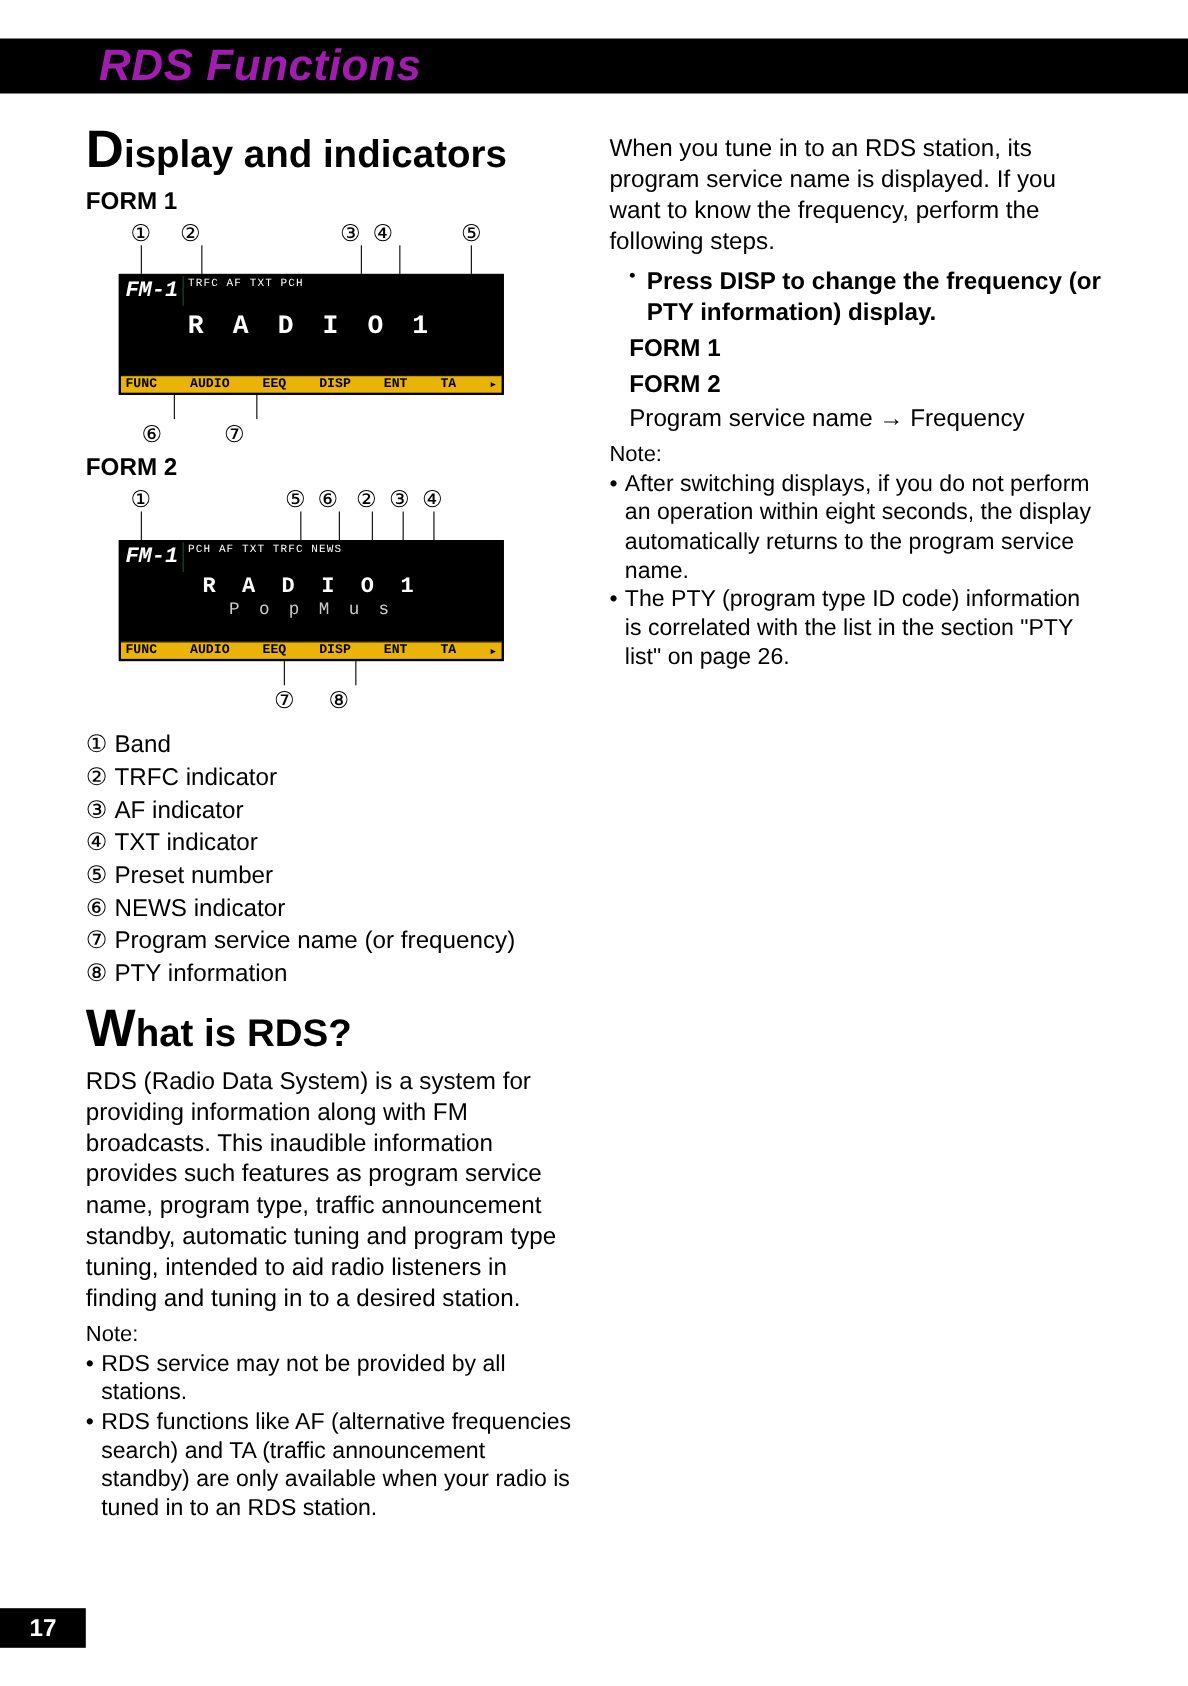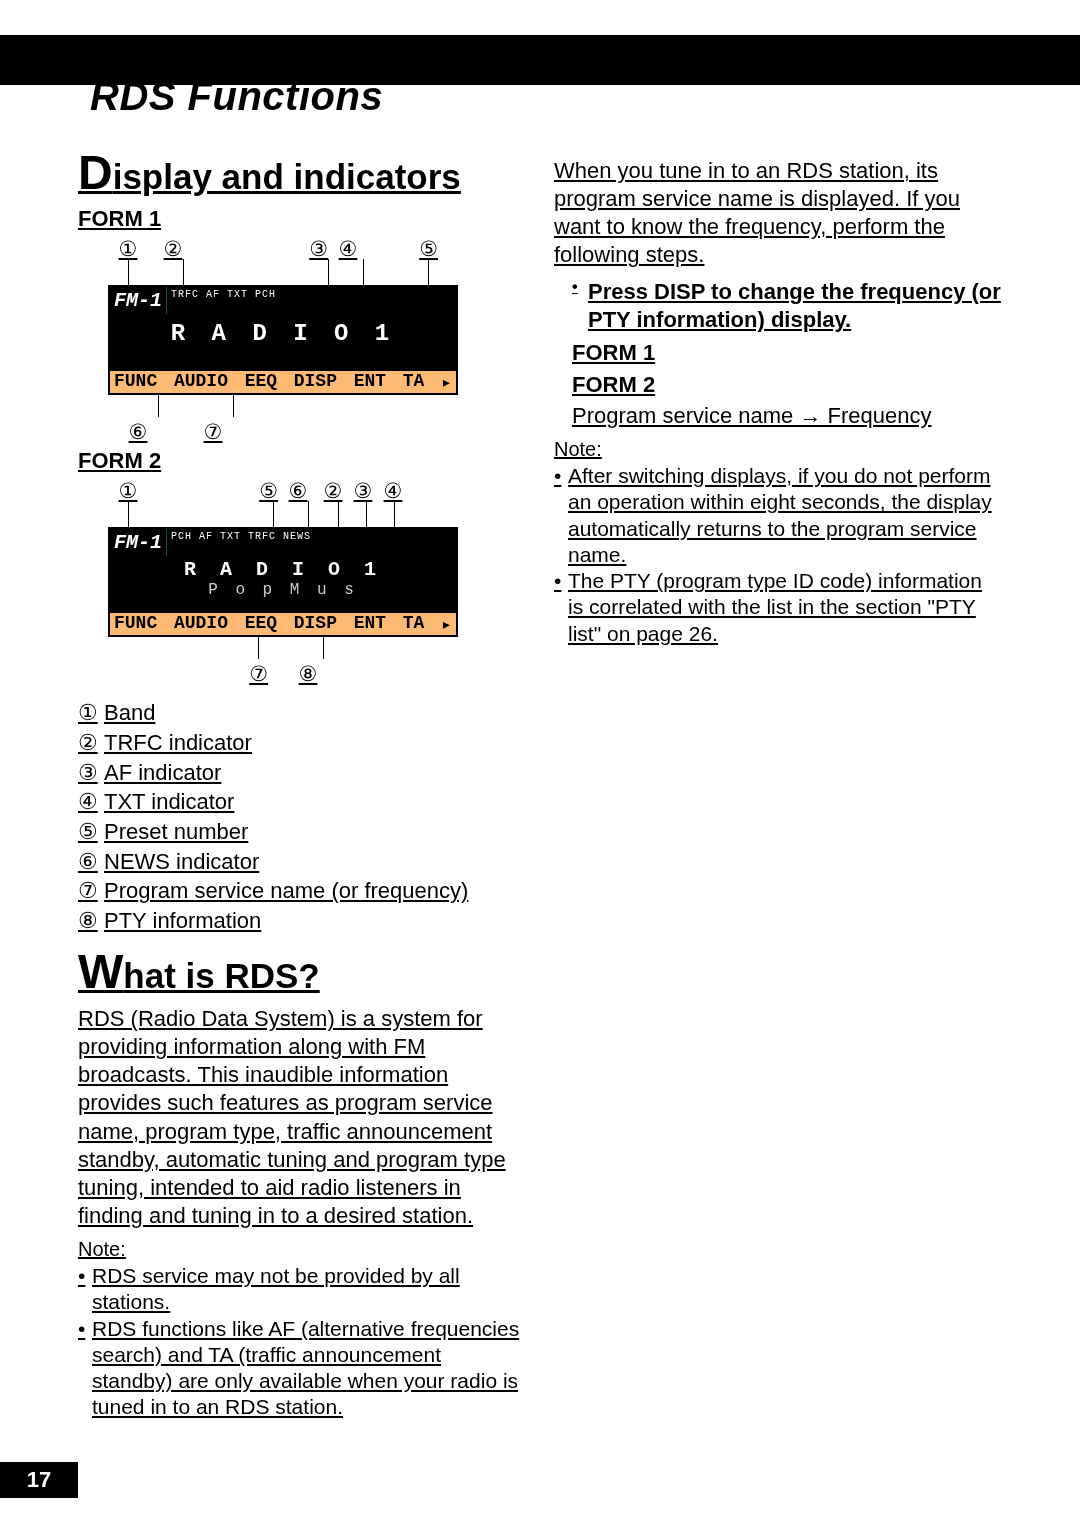--- a/index.html
+++ b/index.html
@@ -1,33 +1,33 @@
 <!DOCTYPE html>
 <html><head>
 <meta charset="utf-8">
 <style>
   * { margin:0; padding:0; box-sizing:border-box; }
   body { background:#fff; font-family:Arial,Helvetica,sans-serif; color:#000; width:1080px; height:1533px; position:relative; padding:35px 78px 0 78px; }
   .black-bar { position:absolute; left:0; right:0; top:35px; height:50px; background:#000; z-index:0; }
-  .section-title { position:relative; z-index:1; font-family:"Arial Narrow",Arial,sans-serif; font-style:italic; font-weight:bold; color:#000000; font-size:40px; letter-spacing:0.5px; padding-left:12px; line-height:50px; height:62px;margin-top:36px; }
-  .columns { display:flex; gap:28px; margin-top:24px;text-decoration:underline; }
+  .section-title { position:relative; z-index:1; font-family:"Arial Narrow",Arial,sans-serif; font-style:italic; font-weight:bold; color:#a21caf; font-size:40px; letter-spacing:0.5px; padding-left:12px; line-height:50px; height:62px; }
+  .columns { display:flex; gap:28px; margin-top:24px; }
   .col { flex:1; min-width:0; }
   h2.heading { font-family:"Arial Narrow",Arial,sans-serif; font-weight:bold; font-size:35px; line-height:1.12; margin-bottom:10px; }
   h2.heading .big { font-size:48px; line-height:0; }
   .form-label { font-family:Arial,sans-serif; font-weight:bold; font-size:22px; margin-top:6px; margin-bottom:4px; }
   .diagram { margin:6px 0 6px 30px; }
   .callout-row { display:flex; gap:0; font-size:21px; line-height:1; padding-left:0; }
   .callout-row span { display:inline-block; text-align:center; }
   .lcd { border:2px solid #000; background:#000; color:#fff; width:350px; height:110px; position:relative; font-family:"Courier New",monospace; }
   .lcd .top { display:flex; }
   .lcd .fm { font-weight:bold; font-style:italic; font-size:20px; padding:2px 4px; border-right:1px solid #14532d; }
   .lcd .icons { font-size:10px; letter-spacing:1px; padding:2px 4px; flex:1; text-align:left; }
   .lcd .mid { font-size:24px; letter-spacing:6px; text-align:center; margin-top:6px; font-weight:bold; }
   .lcd .sub { font-size:16px; letter-spacing:4px; text-align:center; color:#ccc; }
-  .lcd .bot { position:absolute; bottom:0; left:0; right:0; background:#fdba74; color:#000; font-size:18px; display:flex; justify-content:space-between; padding:0 4px; font-weight:bold; border-top:1px solid #000;}
+  .lcd .bot { position:absolute; bottom:0; left:0; right:0; background:#eab308; color:#000; font-size:12px; display:flex; justify-content:space-between; padding:0 4px; font-weight:bold; border-top:1px solid #000;}
   .lcd .bot span { }
   .legend { margin-top:14px; font-size:22px; line-height:1.35; }
   .legend div { display:flex; }
   .legend .num { width:26px; }
   p.body { font-size:22px; line-height:1.28; margin-bottom:8px; }
   .bold { font-weight:bold; }
   .note-label { font-size:20px; margin-top:6px; }
   ul.note { list-style:none; font-family:"Arial Narrow",Arial,sans-serif; font-size:21px; line-height:1.25; margin-top:2px; }
   ul.note li { display:flex; }
   ul.note li .b { width:14px; flex-shrink:0; }

